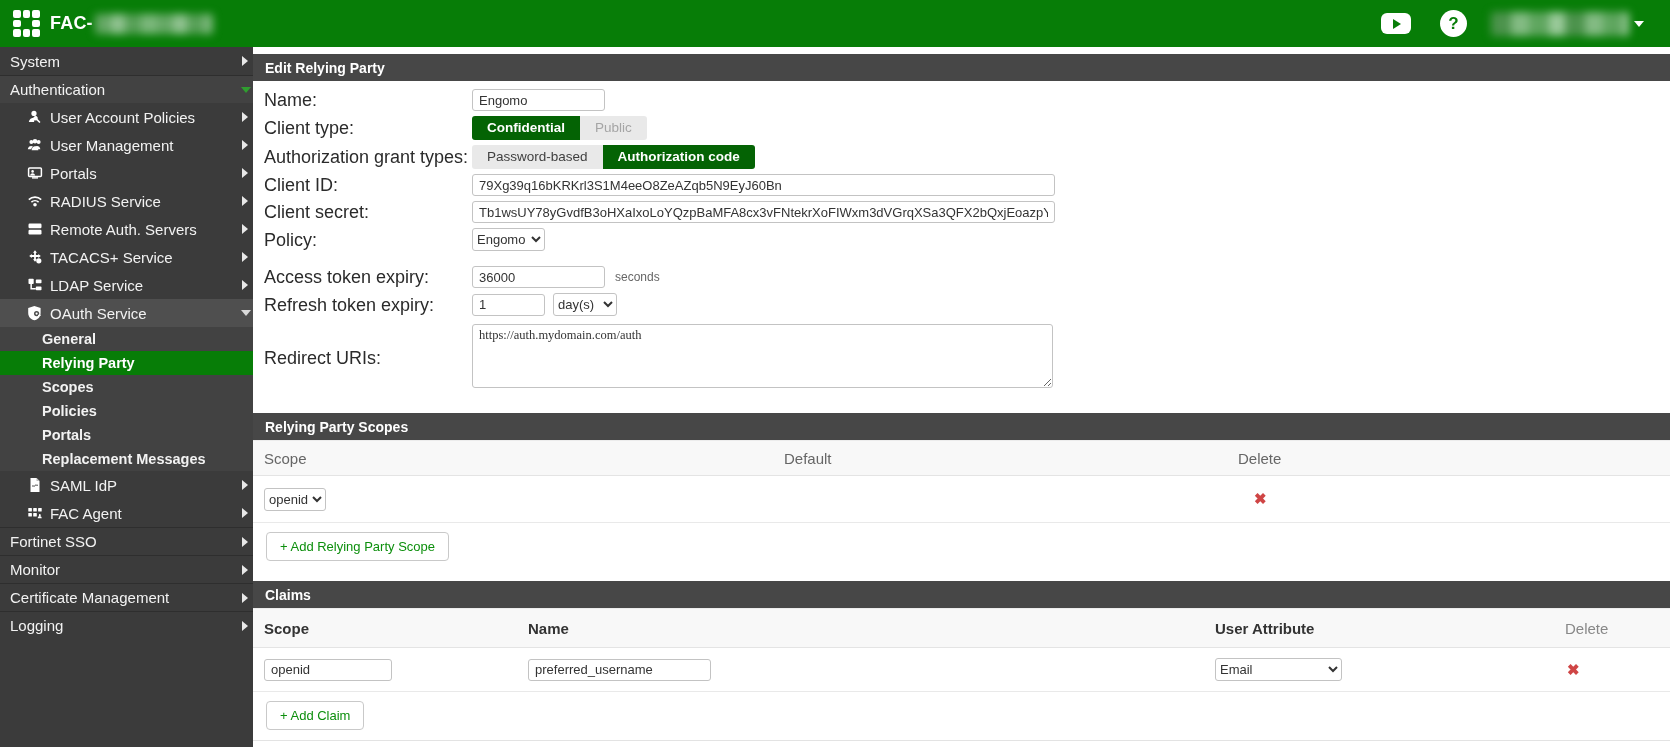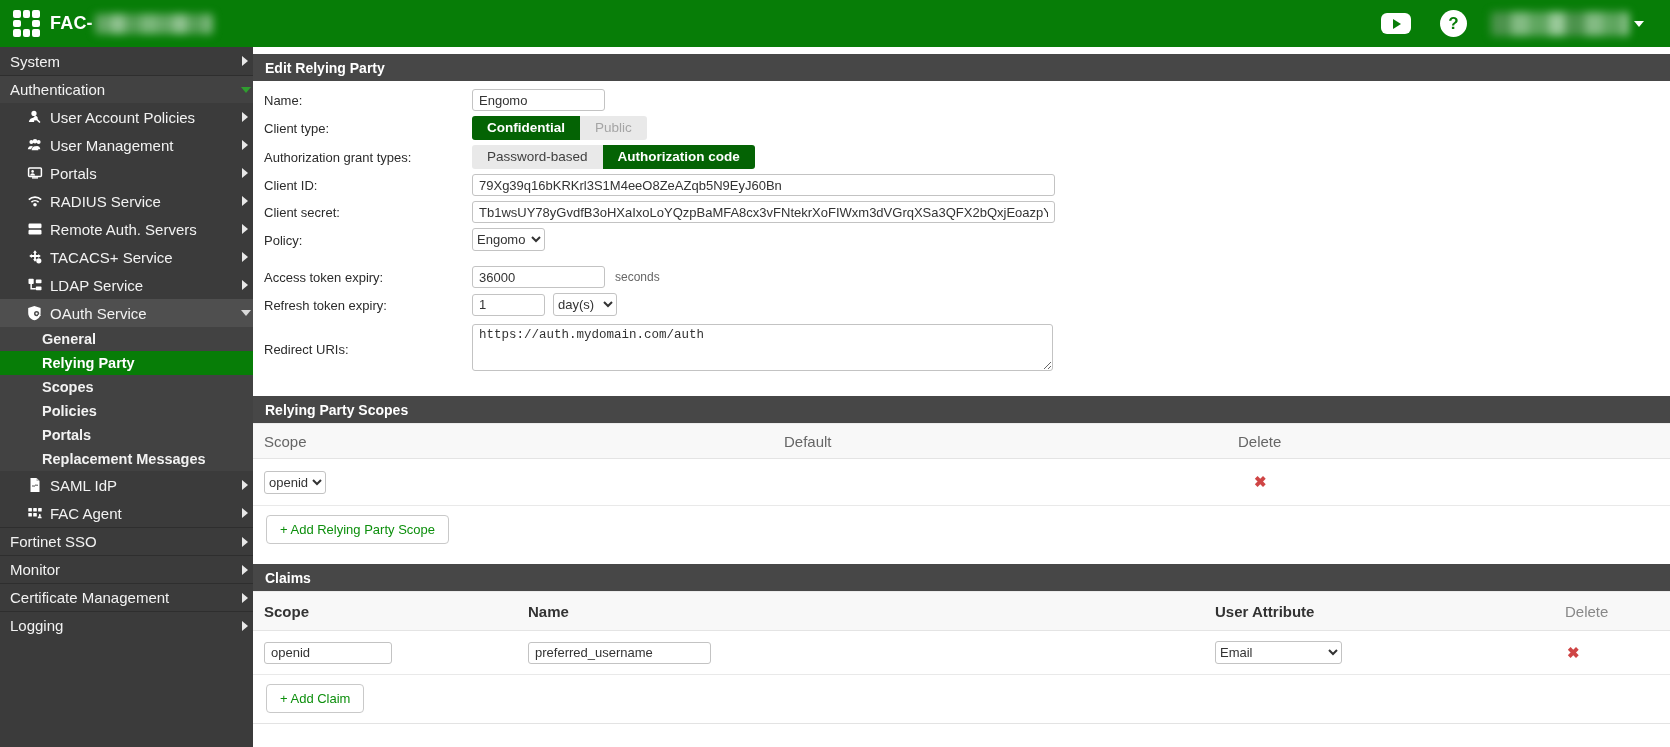--- a/index.html
+++ b/index.html
@@ -45,25 +45,25 @@
 
   
   .main { position:absolute; top:47px; left:253px; right:0; bottom:0; background:#fff; overflow:hidden; }
   .top-gap { height:7px; background:#fff; }
   .section-bar { height:27px; background:#474747; color:#fff; font-size:14px; font-weight:bold; display:flex; align-items:center; padding-left:12px; }
 
   
   .form { padding:8px 0 20px 0; background:#fff; }
   .frow { display:flex; align-items:center; padding-left:11px; margin-bottom:5px; }
   .frow.top { align-items:center; }
-  .flabel { width:208px; flex:none; font-size:13px; color:#2b2b2b; padding-top:1px; }
+  .flabel { width:208px; flex:none; font-size:18px; color:#2b2b2b; padding-top:1px; }
   input[type=text] { height:22px; border:1px solid #c3c3c3; border-radius:3px; font-family:"Liberation Sans",sans-serif; font-size:13px; padding:0 6px; color:#333; background:#fff; }
   .yellow { background:#ffffd6; }
   select { height:23px; border:1px solid #c3c3c3; border-radius:3px; font-family:"Liberation Sans",sans-serif; font-size:13px; color:#333; background:#fff; }
-  textarea { width:581px; height:47px; border:1px solid #c3c3c3; border-radius:3px; font-family:Liberation Mono, monospace; font-size:12.5px; color:#333; padding:3px 6px; resize:both; }
+  textarea { width:581px; height:64px; border:1px solid #c3c3c3; border-radius:3px; font-family:Liberation Serif, serif; font-size:12.5px; color:#333; padding:3px 6px; resize:both; }
   .w-name { width:133px; } .w-wide { width:583px; } .w-num { width:133px; } .w-small { width:73px; }
   .seg { display:inline-flex; }
   .seg-btn { padding:4px 15px; font-size:13.5px; background:#e9e9e9; color:#3f3f3f; cursor:pointer; line-height:16px; }
   .seg-btn:first-child { border-radius:3px 0 0 3px; }
   .seg-btn:last-child { border-radius:0 3px 3px 0; }
   .seg-btn.active { background:#046304; color:#fff; font-weight:bold; }
   .seg-btn.dim { color:#a5a5a5; }
   .suffix { font-size:12px; color:#666; margin-left:10px; }
   .unit-select { width:64px; margin-left:8px; }
 

